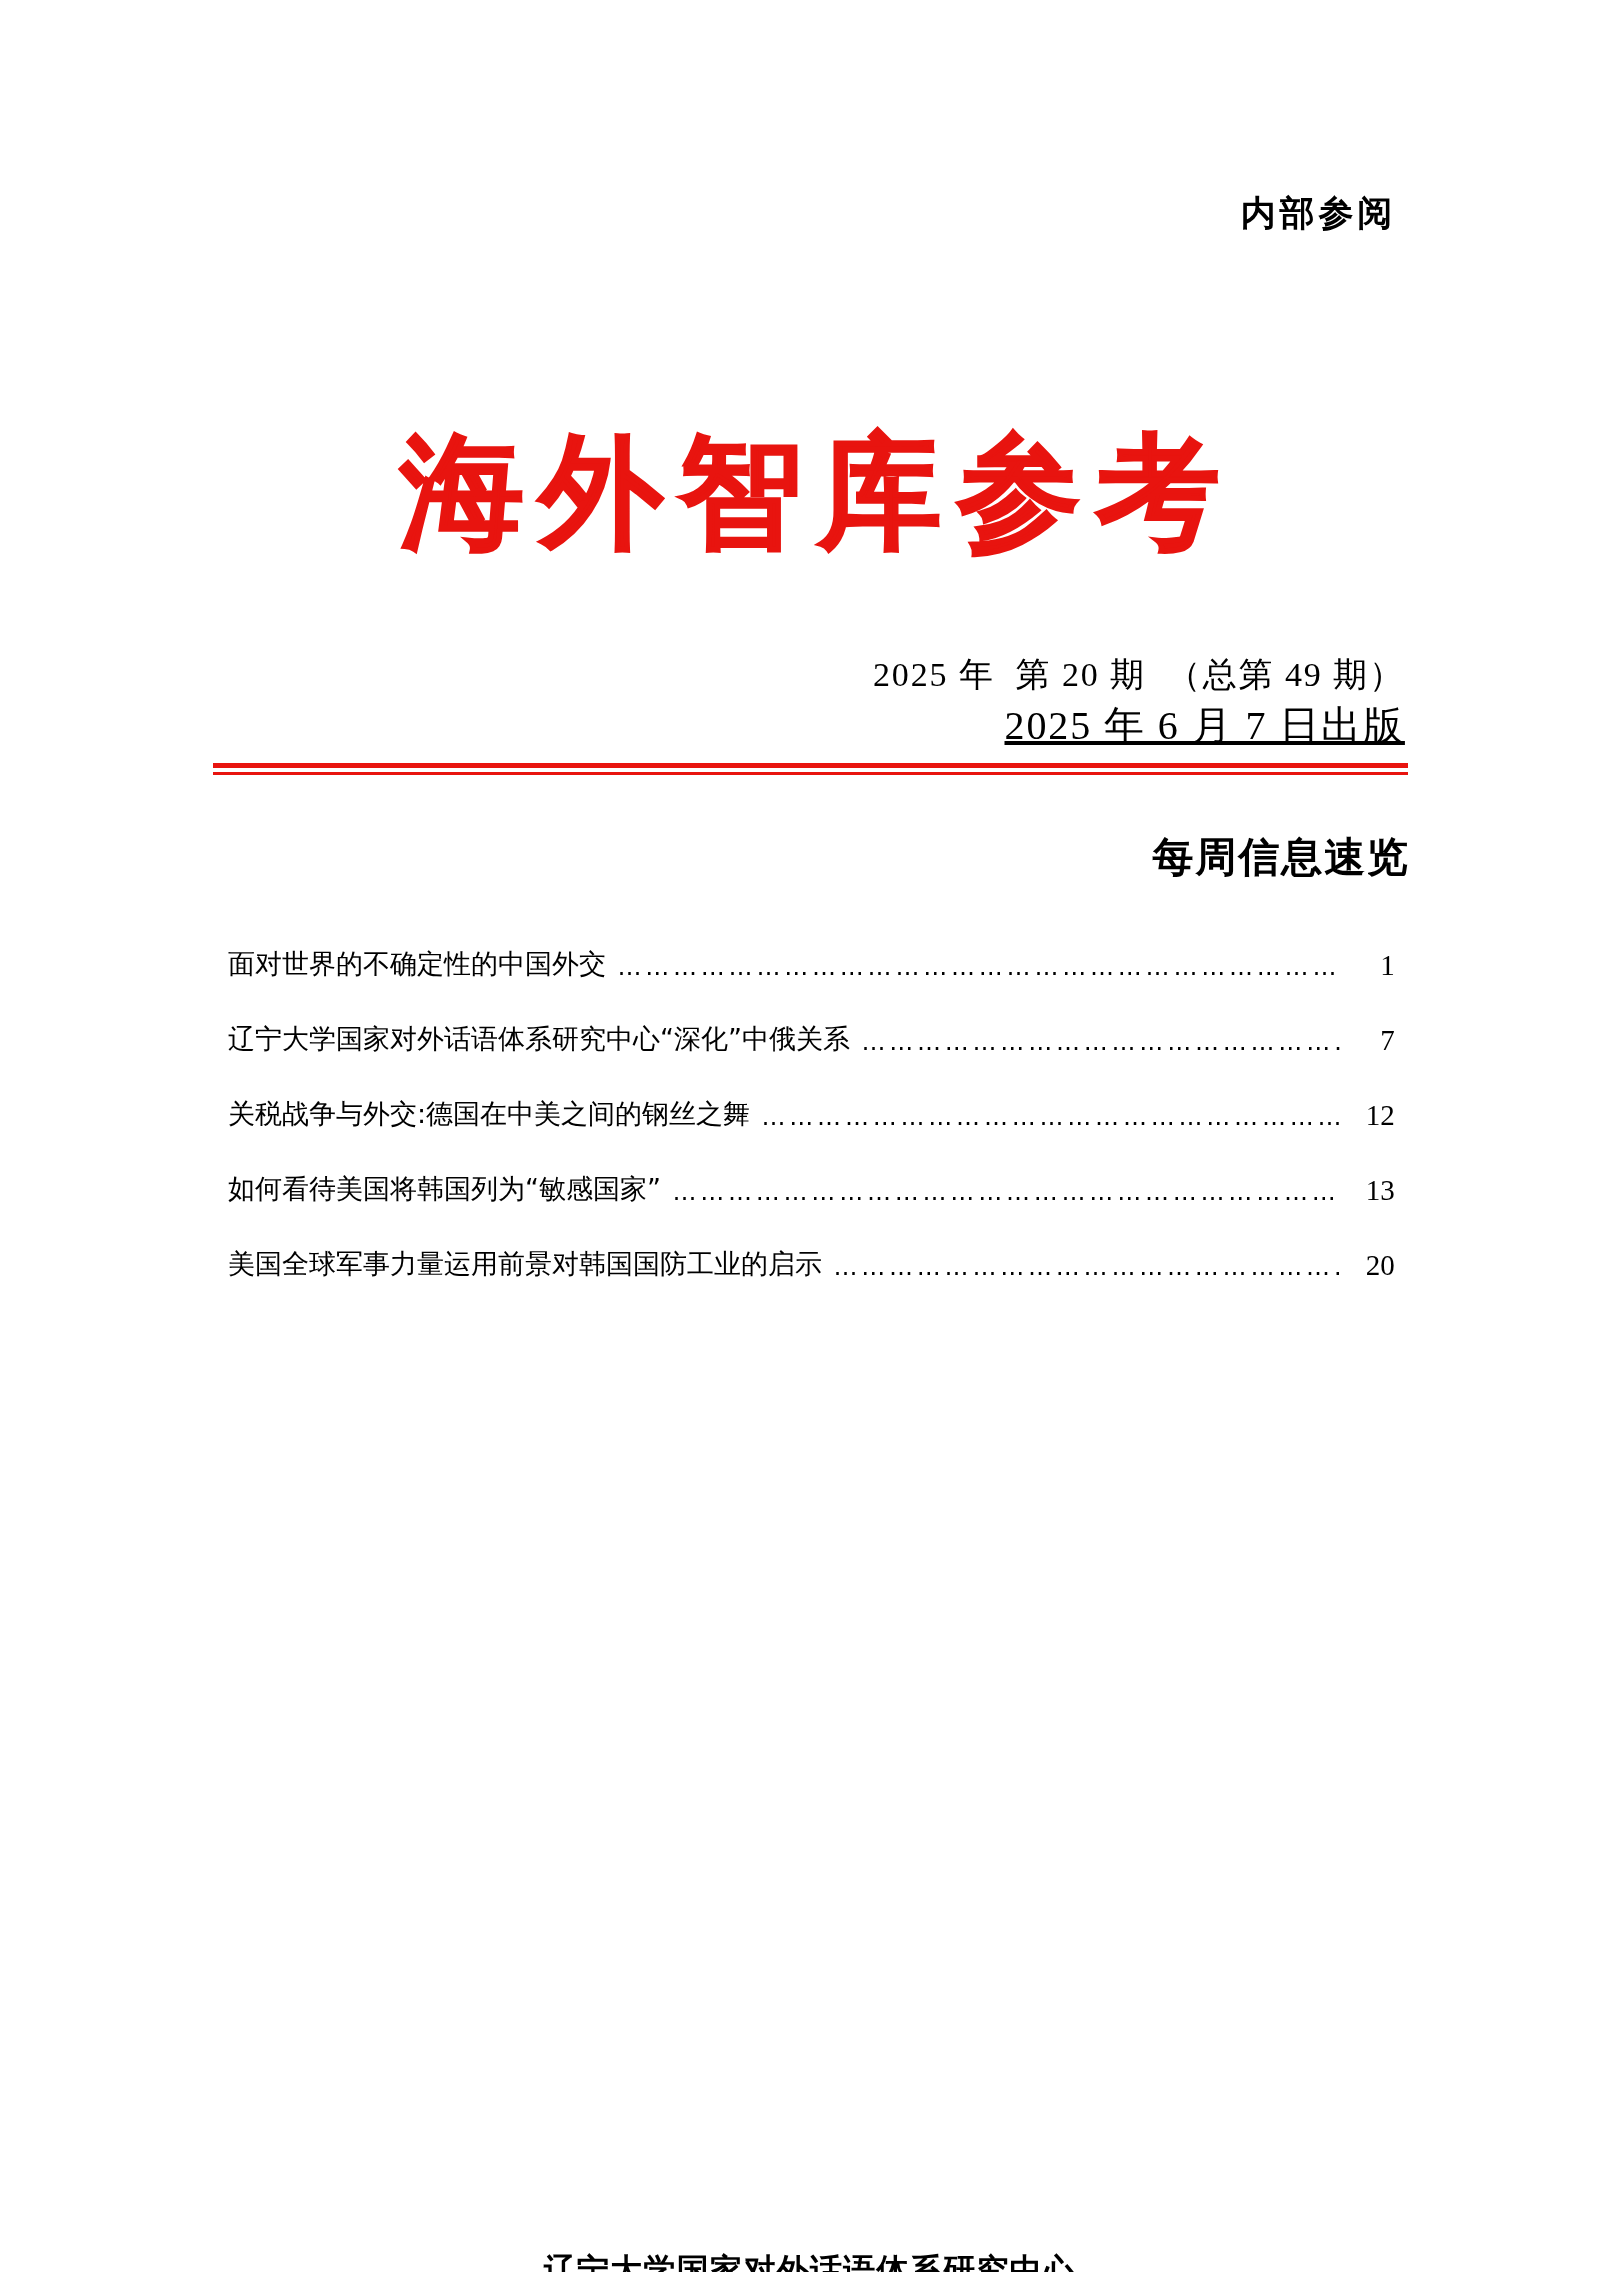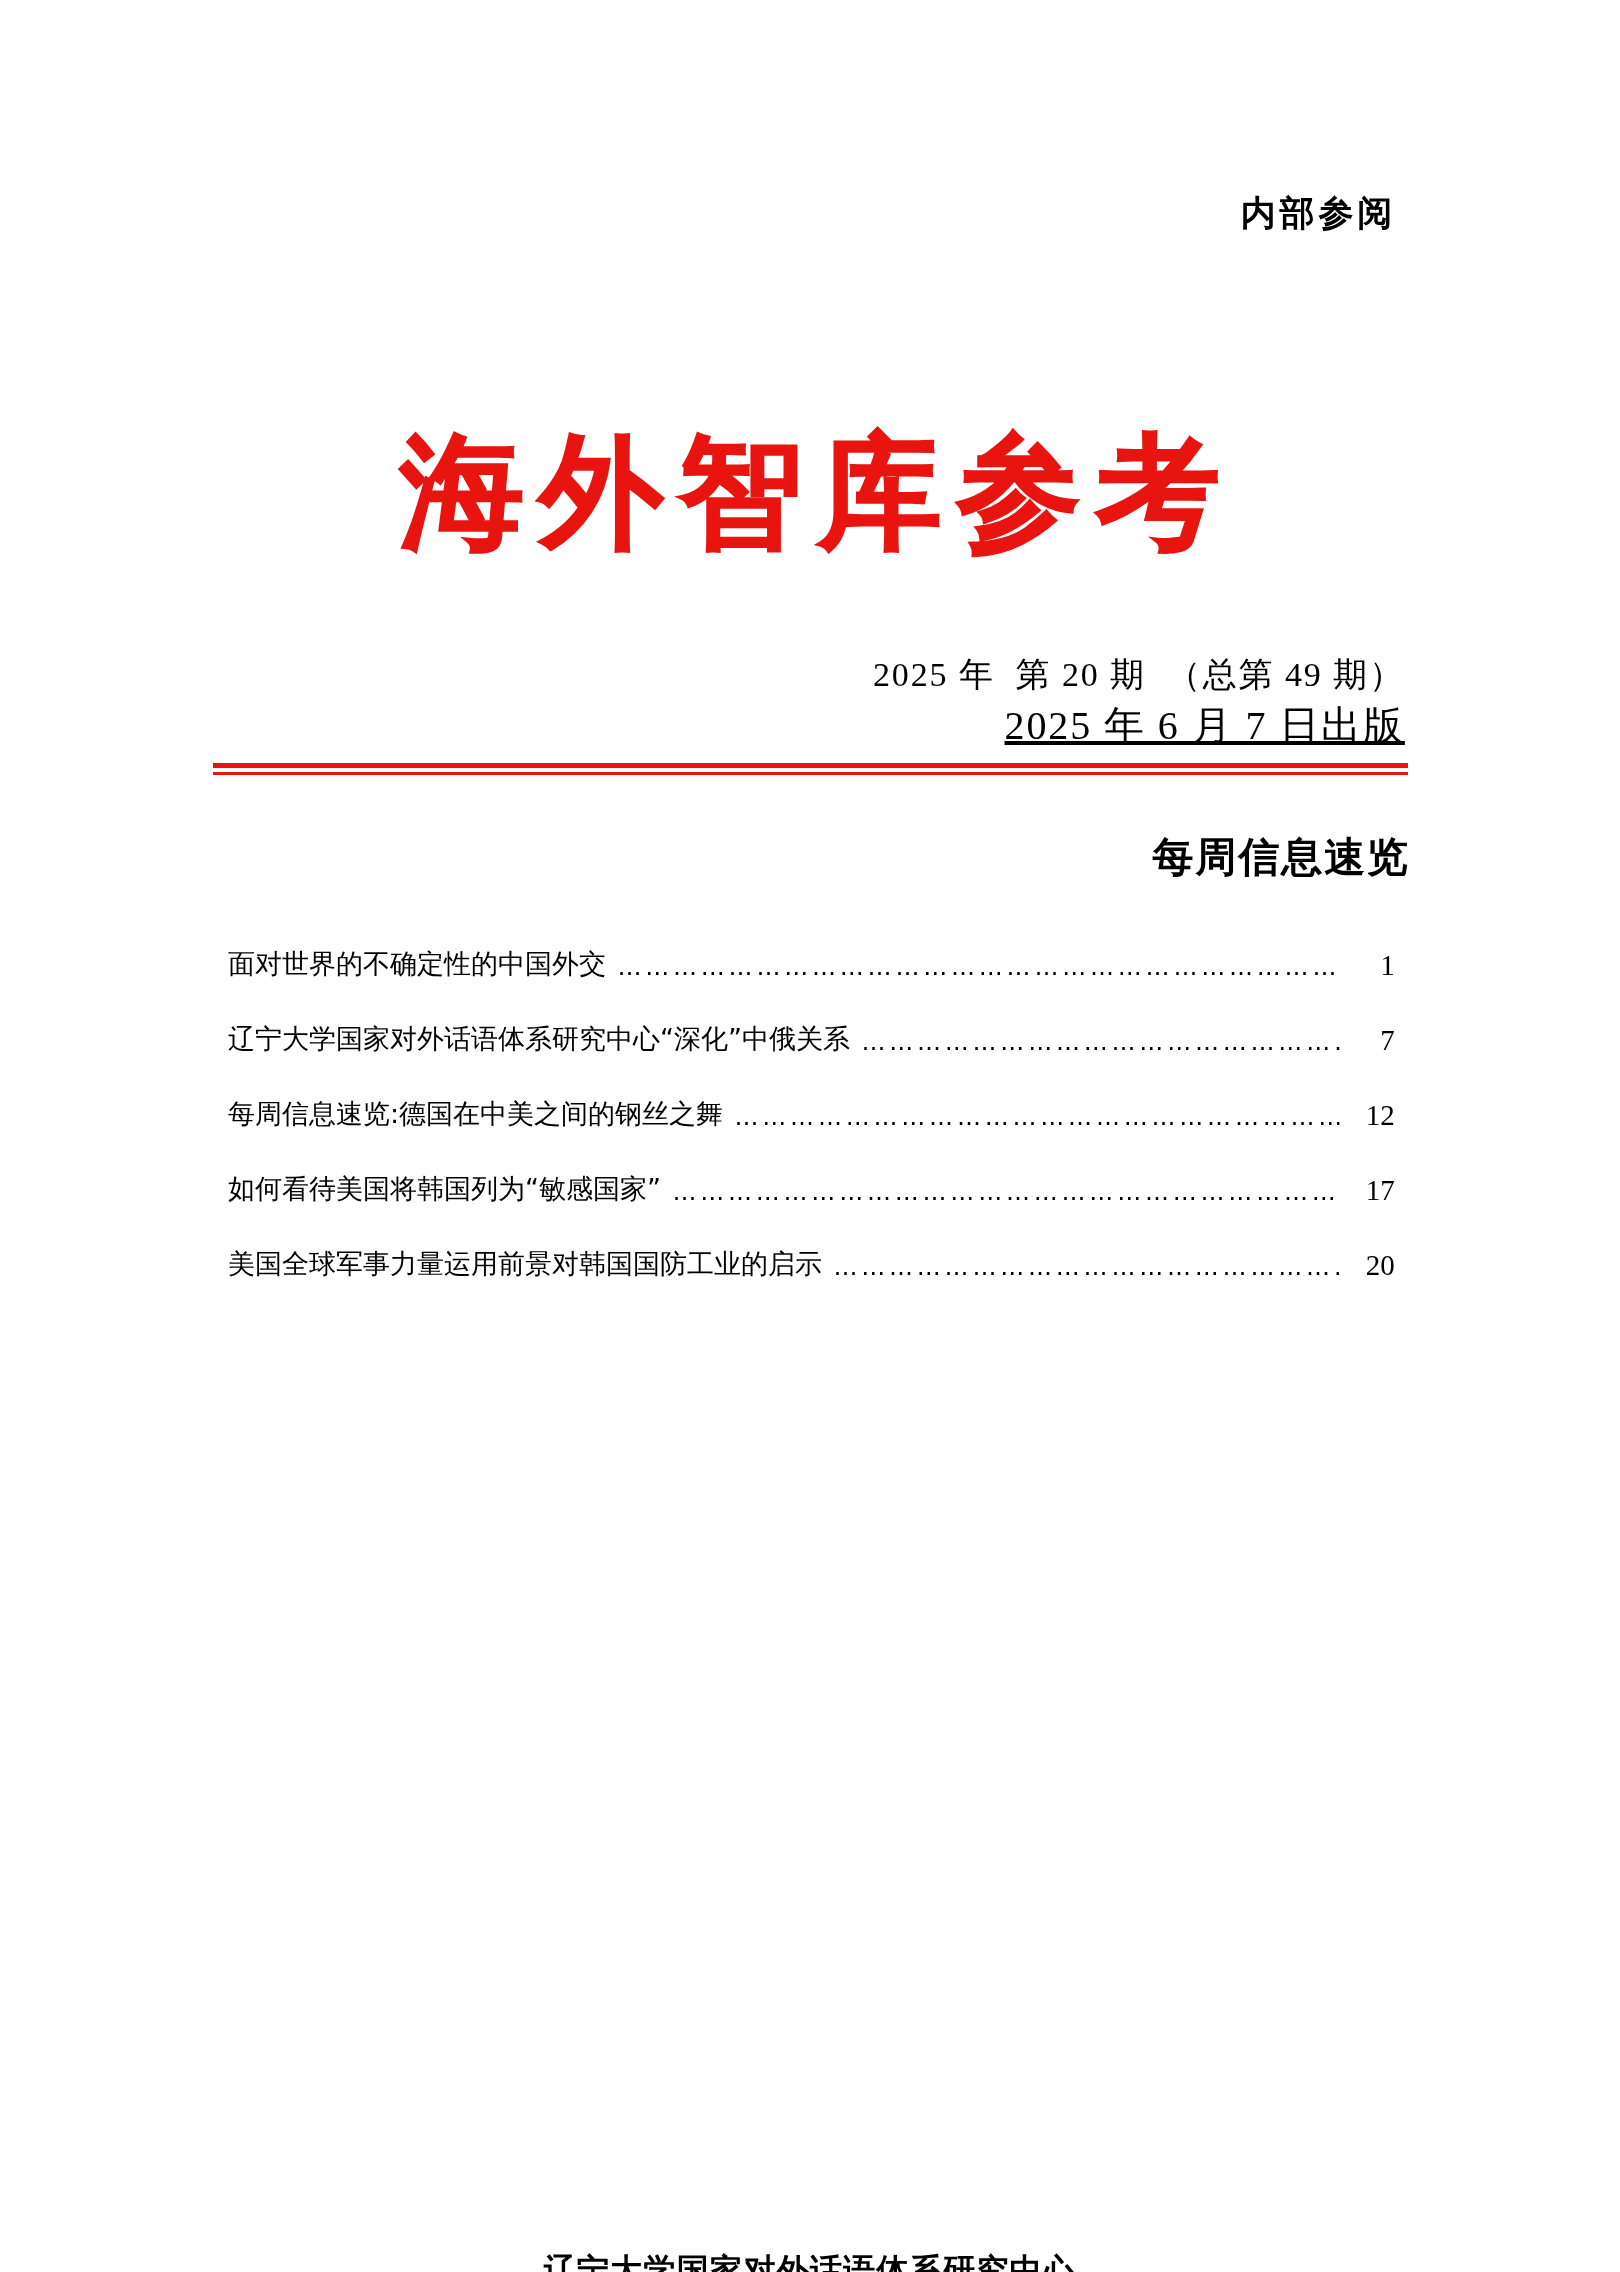--- a/index.html
+++ b/index.html
@@ -174,29 +174,29 @@
       <span class="toc-page">1</span>
     </div>
 
     <div class="toc-row">
       <span class="toc-title">辽宁大学国家对外话语体系研究中心“深化”中俄关系</span>
       <span class="toc-dots">……………………………………………………………………………………………………………………………………</span>
       <span class="toc-page">7</span>
     </div>
 
     <div class="toc-row">
-      <span class="toc-title">每周信息速览:德国在中美之间的钢丝之舞</span>
+      <span class="toc-title">关税战争与外交:德国在中美之间的钢丝之舞</span>
       <span class="toc-dots">……………………………………………………………………………………………………………………………………</span>
       <span class="toc-page">12</span>
     </div>
 
     <div class="toc-row">
       <span class="toc-title">如何看待美国将韩国列为“敏感国家”</span>
       <span class="toc-dots">……………………………………………………………………………………………………………………………………</span>
-      <span class="toc-page">17</span>
+      <span class="toc-page">13</span>
     </div>
 
     <div class="toc-row">
       <span class="toc-title">美国全球军事力量运用前景对韩国国防工业的启示</span>
       <span class="toc-dots">……………………………………………………………………………………………………………………………………</span>
       <span class="toc-page">20</span>
     </div>
 
   </div>
 

